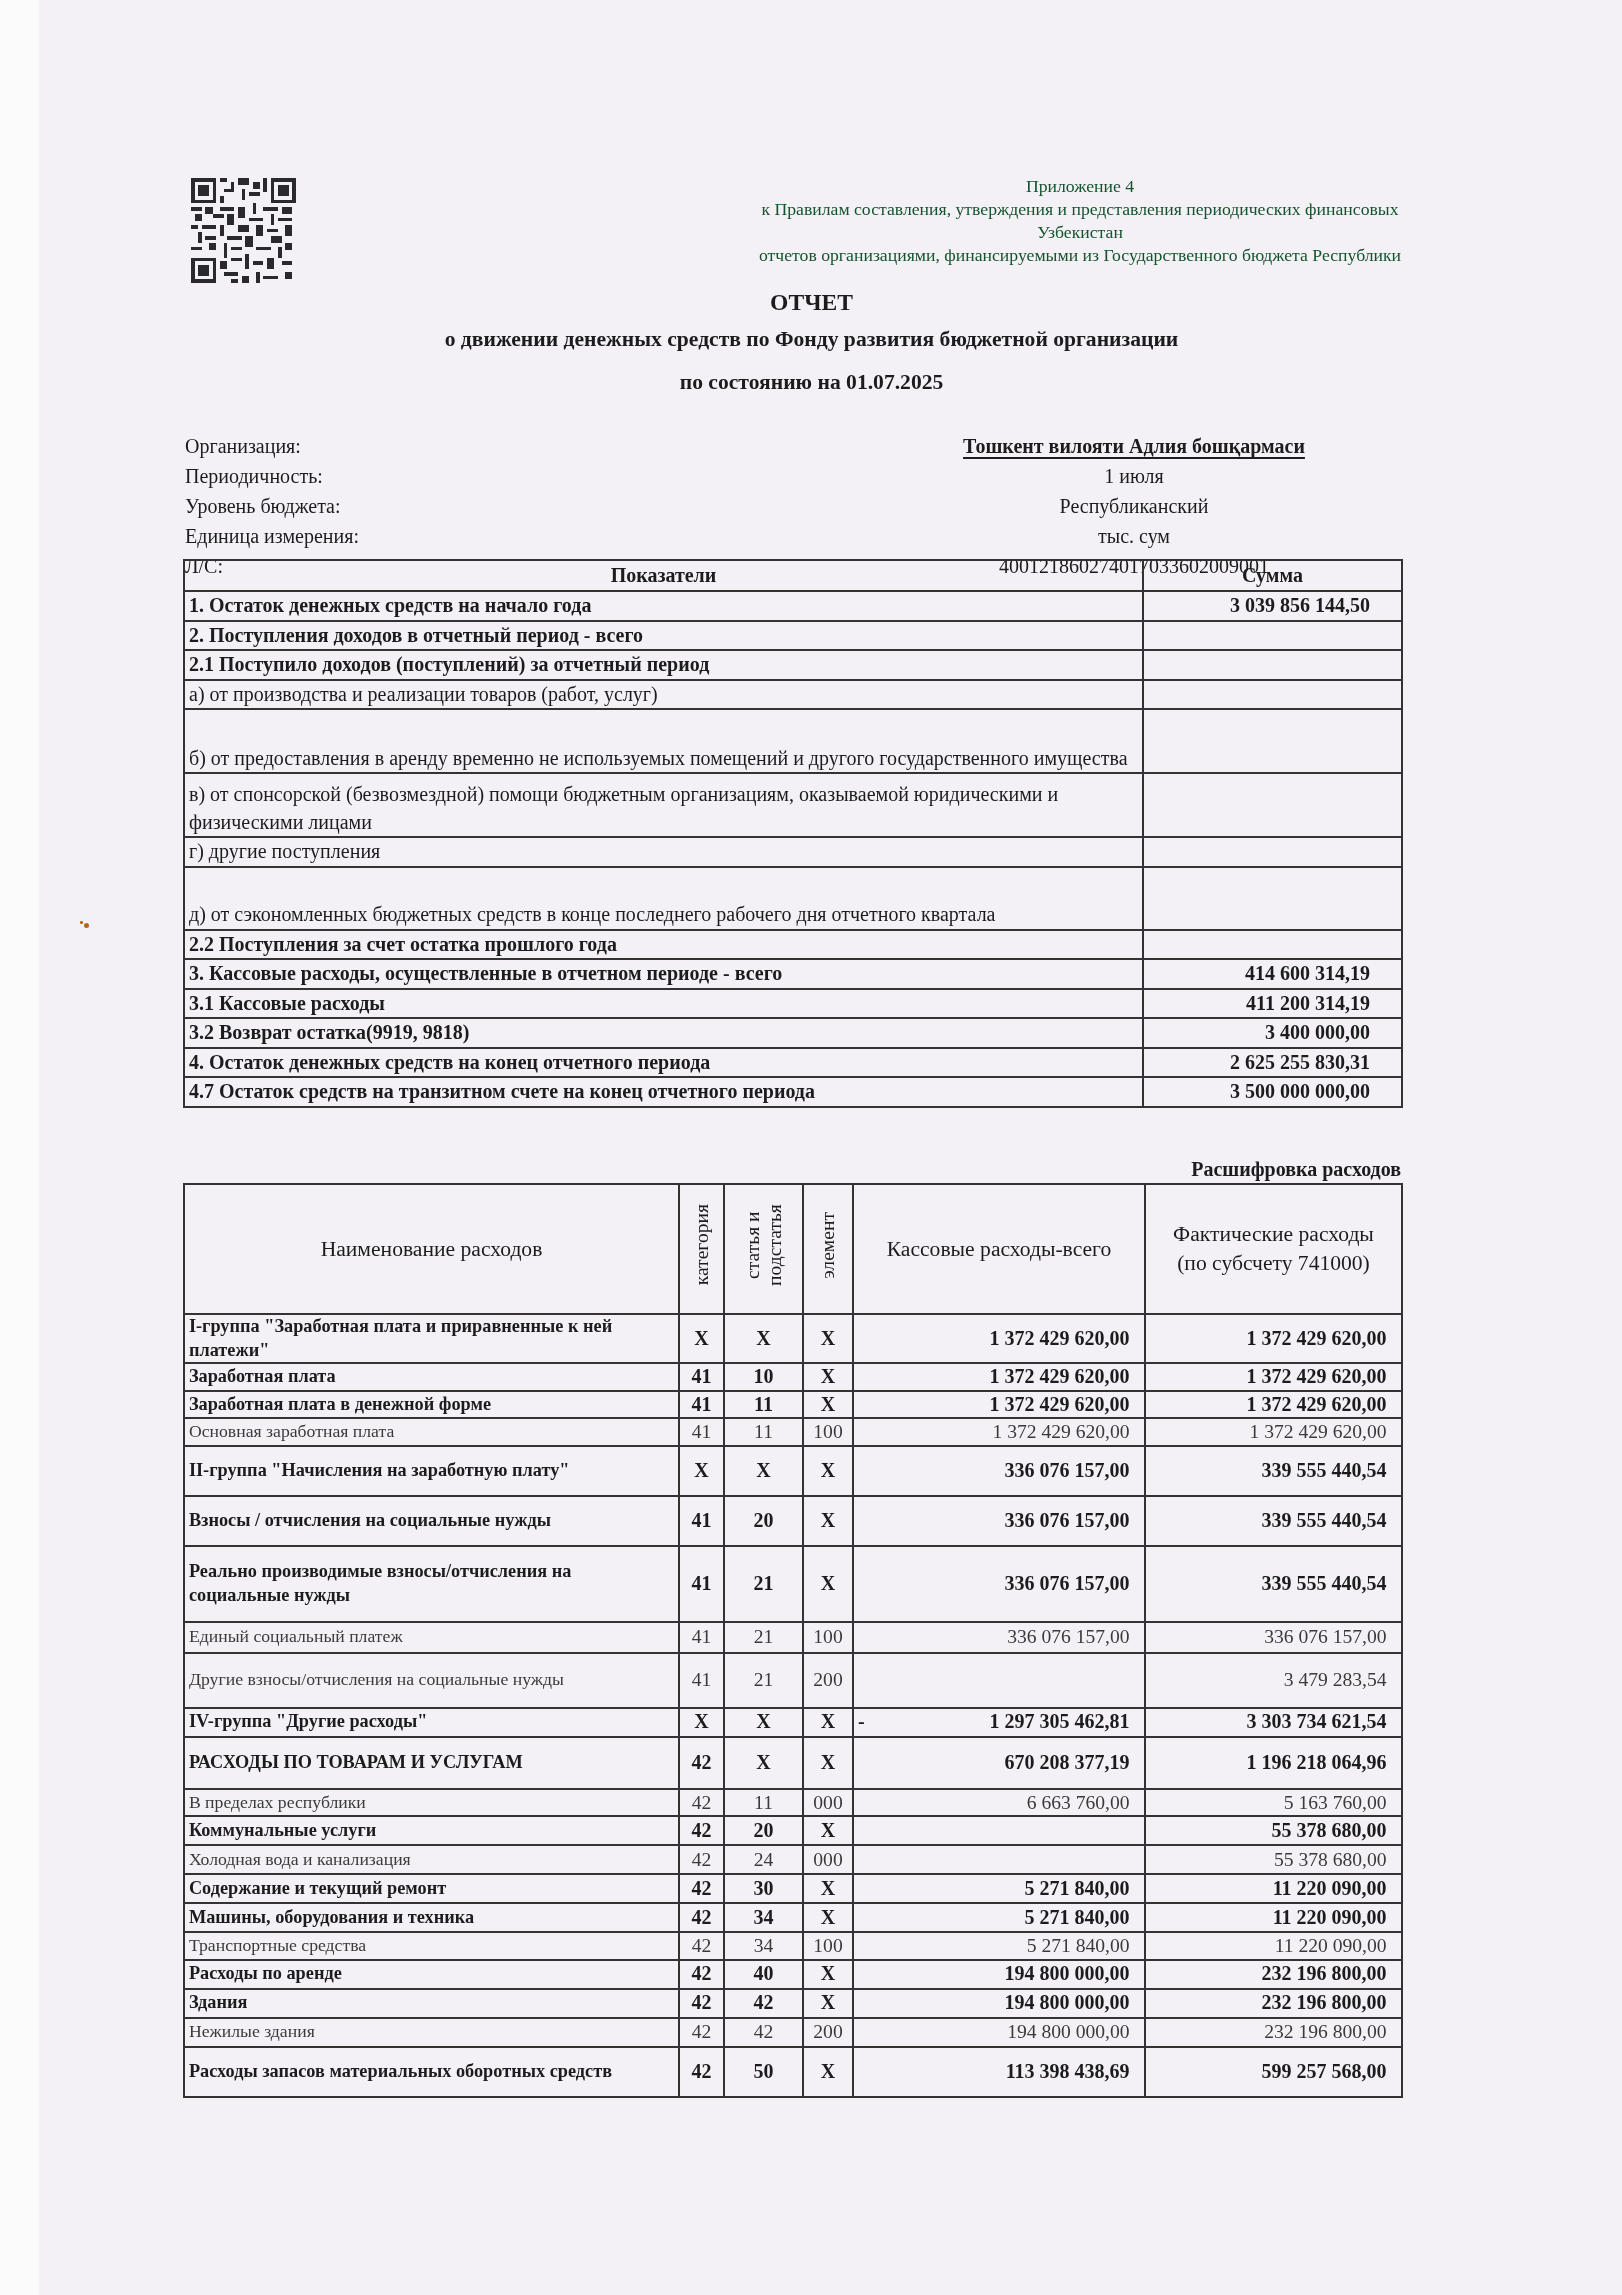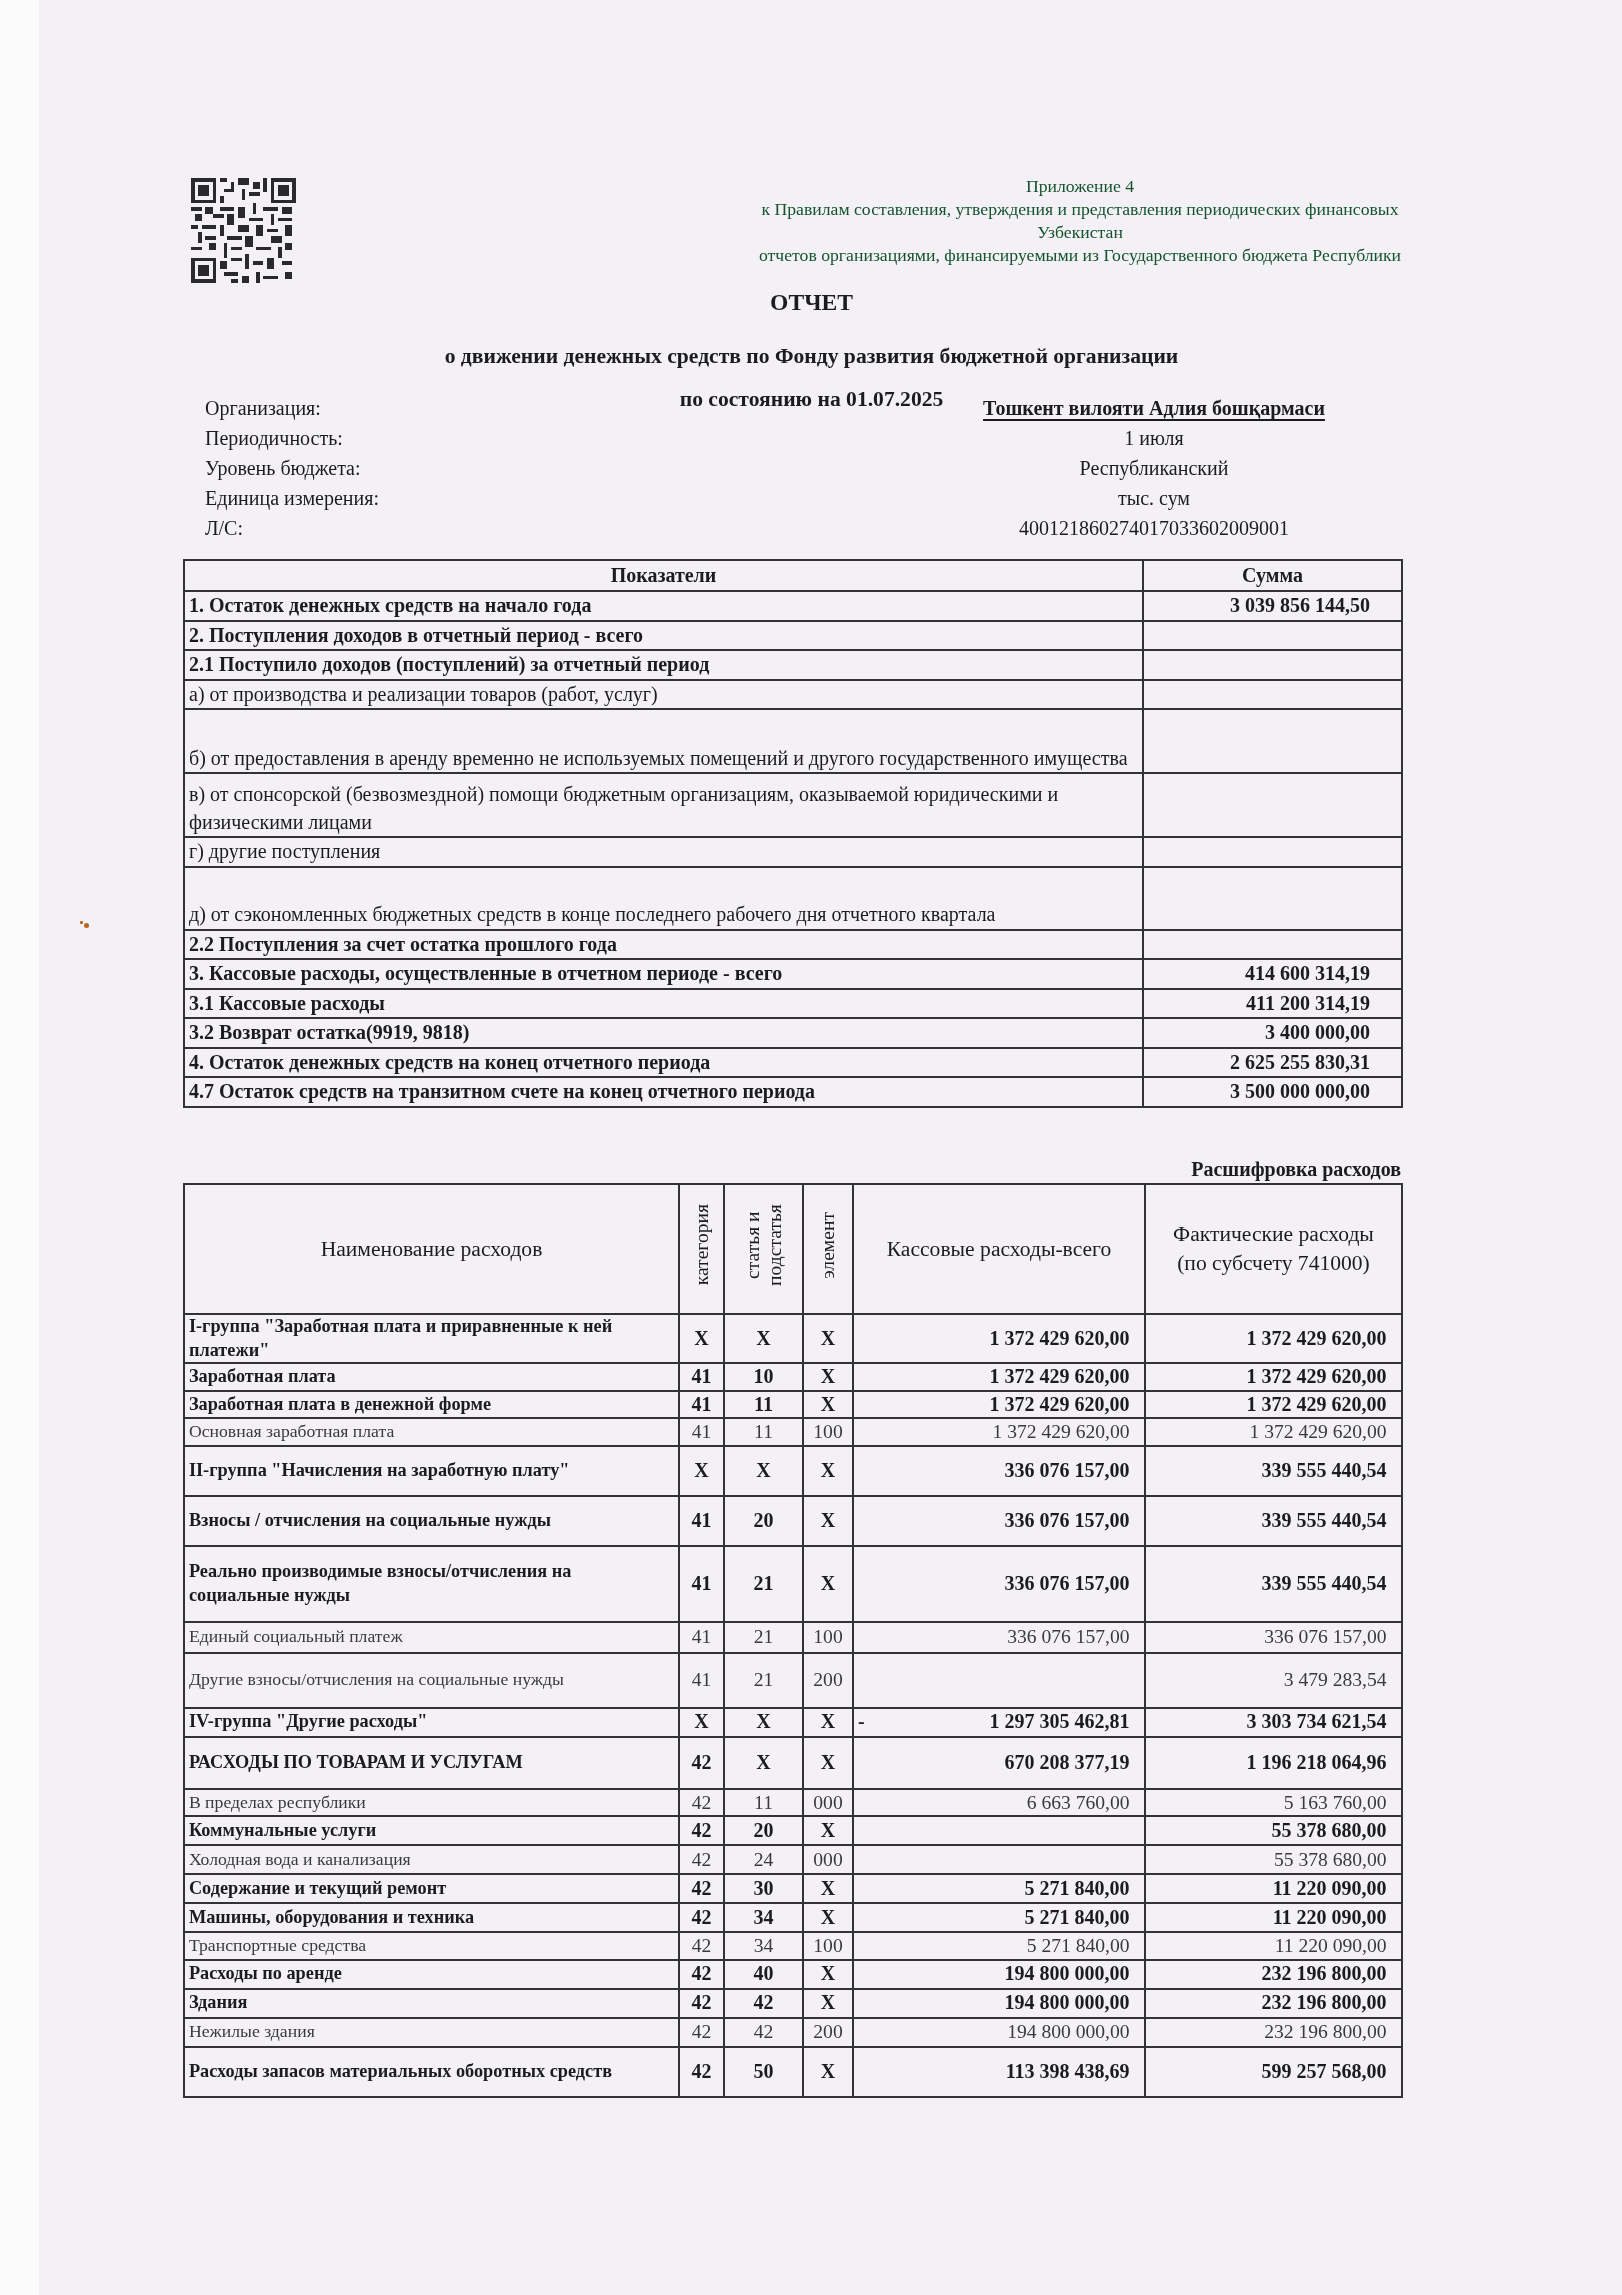--- a/index.html
+++ b/index.html
@@ -15,25 +15,25 @@
   
   .qr { position: absolute; left: 191px; top: 178px; width: 105px; height: 105px; }
 
   
   .appendix {
     position: absolute; left: 720px; top: 175px; width: 720px;
     text-align: center; font-size: 17.7px; line-height: 23px; color: #14532d;
   }
   .title-block { position: absolute; left: 0; top: 288px; width: 1623px; text-align: center; font-weight: bold; }
   .title-block .t1 { font-size: 23.6px; line-height: 29px; }
-  .title-block .t2 { font-size: 21.6px; line-height: 29px; margin-top: 25px; }
+  .title-block .t2 { font-size: 21.6px; line-height: 29px; margin-top: 8px; }
   .title-block .t3 { font-size: 21.6px; line-height: 29px; margin-top: 14.4px; }
 
   
-  .meta { position: absolute; left: 185px; top: 393px; width: 1217px; margin-left: 20px; }
+  .meta { position: absolute; left: 185px; top: 431px; width: 1217px; }
   .meta-row { height: 30px; position: relative; font-size: 20px; line-height: 30px; }
   .meta-label { position: absolute; left: 0; top: 0; }
   .meta-value { position: absolute; left: 694px; width: 510px; text-align: center; top: 0; }
   .meta-value.org { font-weight: bold; text-decoration: underline; text-decoration-thickness: 2px; text-underline-offset: 3.9px; }
 
   
   table { border-collapse: collapse; table-layout: fixed; }
   .summary { position: absolute; left: 183px; top: 559px; width: 1218px; }
   .summary td, .summary th {
     border: 2px solid #333; font-size: 20px; line-height: 27.5px;

